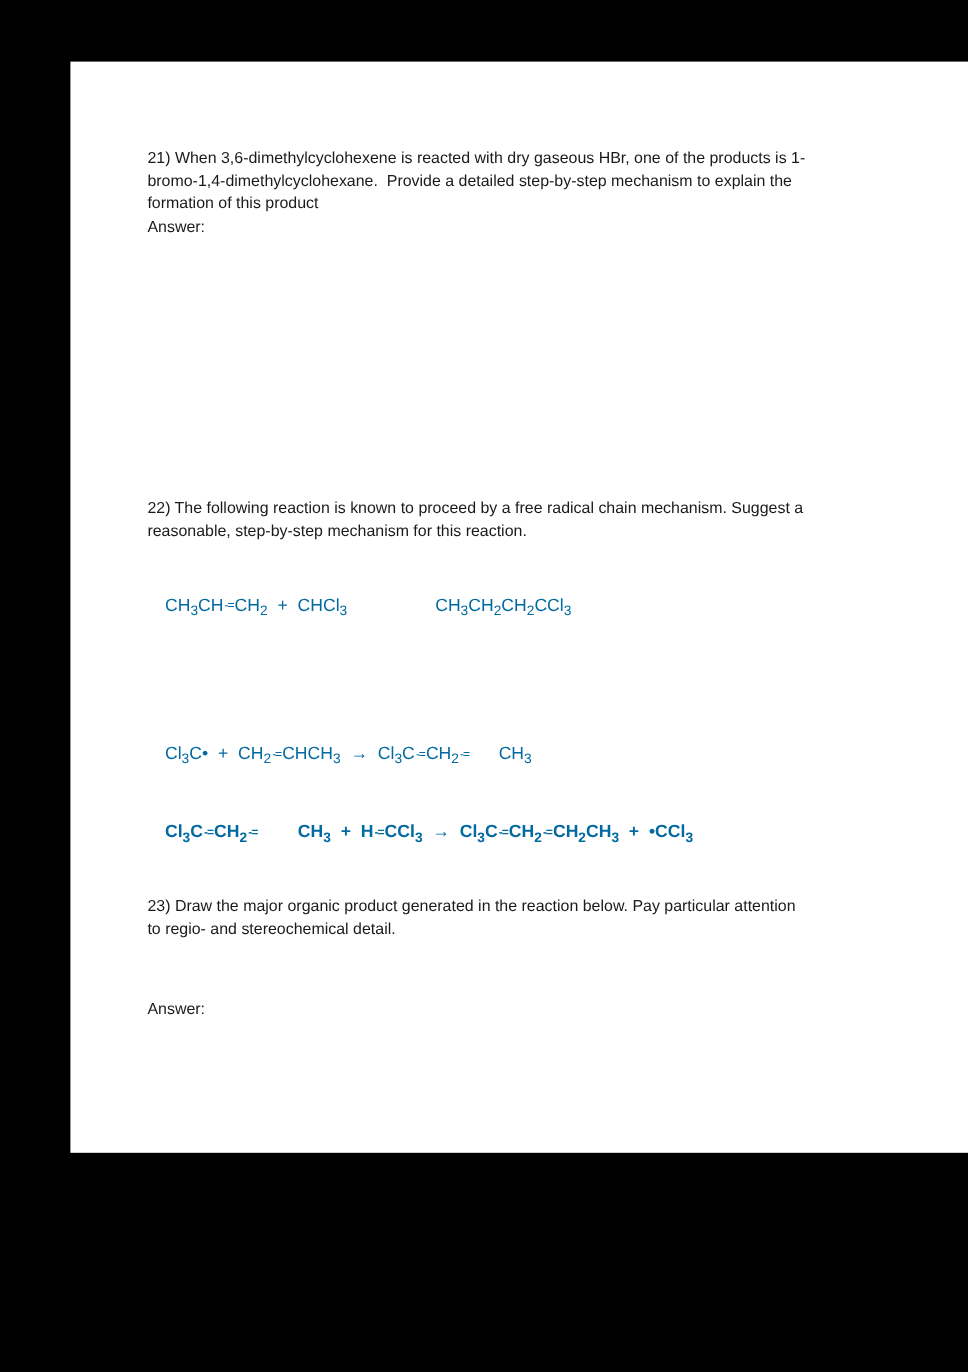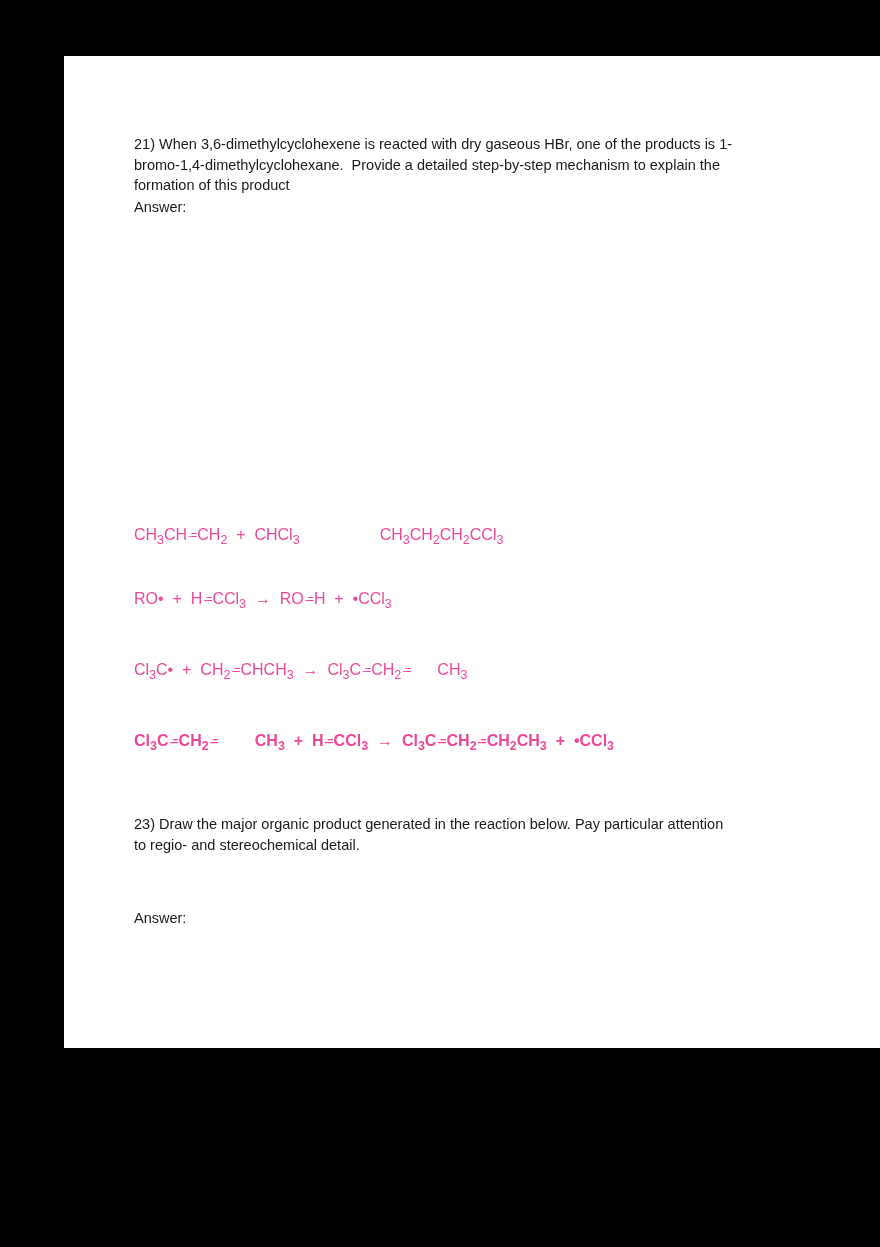--- a/index.html
+++ b/index.html
@@ -29,25 +29,25 @@
     left: 70px;
     margin: 0;
     font-size: 14.5px;
     line-height: 20.7px;
     white-space: pre-wrap;
     color: #1a1a1a;
   }
   .formula {
     position: absolute;
     left: 70px;
-    margin: 0;
+    margin: 16px;
     font-size: 16px;
     line-height: 21px;
     white-space: pre;
-    color: #ec4899;
+    color: #0369a1;
   }
   .formula .sub {
     font-size: 12.5px;
     position: relative;
     top: 3.5px;
   }
   .formula .bond {
     font-size: 11px;
     position: relative;
     top: -1px;
@@ -74,25 +74,25 @@
 </head>
 <body>
 
 <div class="canvas">
   <div class="page">
 
     <p class="tblock" id="q21-text">21) When 3,6-dimethylcyclohexene is reacted with dry gaseous HBr, one of the products is 1-bromo-1,4-dimethylcyclohexane.  Provide a detailed step-by-step mechanism to explain the formation of this product</p>
 
     <p class="tblock" id="q21-answer">Answer:</p>
 
+    <p class="tblock" id="q22-text">22) The following reaction is known to proceed by a free radical chain mechanism. Suggest a reasonable, step-by-step mechanism for this reaction.</p>
 
     <p class="formula" id="f-overall"><span>CH</span><span class="sub">3</span><span>CH</span><span class="bond">-=</span><span>CH</span><span class="sub">2</span><span>  +  CHCl</span><span class="sub">3</span><span class="gap" style="width: 80px;"></span><span>CH</span><span class="sub">3</span><span>CH</span><span class="sub">2</span><span>CH</span><span class="sub">2</span><span>CCl</span><span class="sub">3</span></p>
 
 
-    <p class="formula" id="f-prop1"><span>RO•  +  H</span><span class="bond">-=</span><span>CCl</span><span class="sub">3</span><span>  →  RO</span><span class="bond">-=</span><span>H  +  •CCl</span><span class="sub">3</span></p>
 
     <p class="formula" id="f-prop2"><span>Cl</span><span class="sub">3</span><span>C•  +  CH</span><span class="sub">2</span><span class="bond">-=</span><span>CHCH</span><span class="sub">3</span><span>  →  Cl</span><span class="sub">3</span><span>C</span><span class="bond">-=</span><span>CH</span><span class="sub">2</span><span class="bond">-=</span><span class="gap" style="width: 26px;"></span><span>CH</span><span class="sub">3</span></p>
 
     <p class="formula" id="f-prop3"><span>Cl</span><span class="sub">3</span><span>C</span><span class="bond">-=</span><span>CH</span><span class="sub">2</span><span class="bond">-=</span><span class="gap" style="width: 36px;"></span><span>CH</span><span class="sub">3</span><span>  +  H</span><span class="bond">-=</span><span>CCl</span><span class="sub">3</span><span>  →  Cl</span><span class="sub">3</span><span>C</span><span class="bond">-=</span><span>CH</span><span class="sub">2</span><span class="bond">-=</span><span>CH</span><span class="sub">2</span><span>CH</span><span class="sub">3</span><span>  +  •CCl</span><span class="sub">3</span></p>
 
     <p class="tblock" id="q23-text">23) Draw the major organic product generated in the reaction below. Pay particular attention to regio- and stereochemical detail.</p>
 
     <p class="tblock" id="q23-answer">Answer:</p>
 
   </div>

